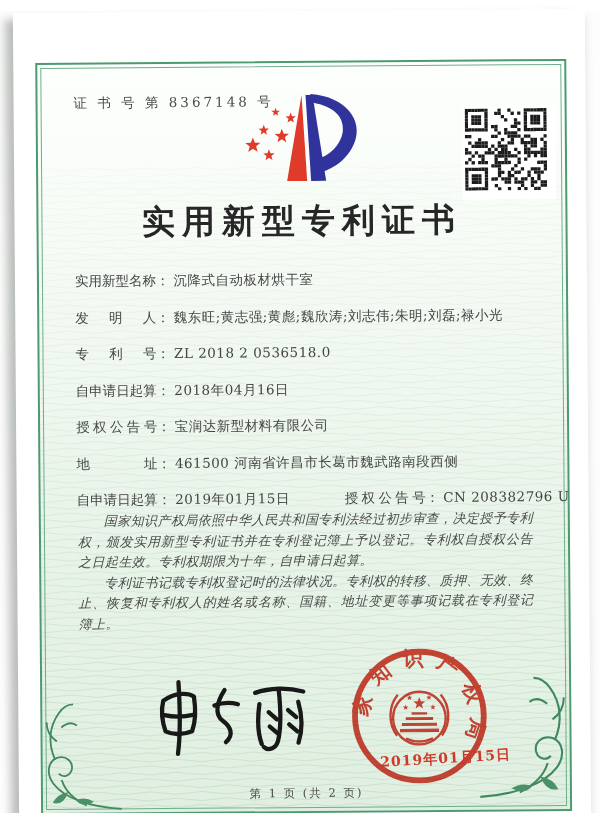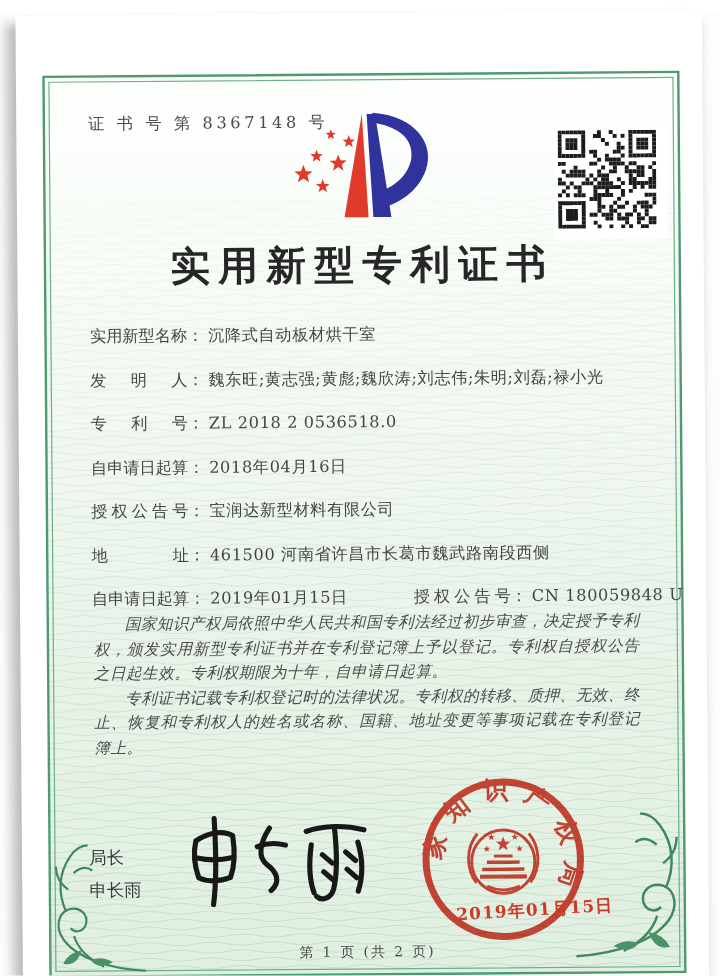--- a/index.html
+++ b/index.html
@@ -475,34 +475,30 @@
           <span class="flabel">授权公告号</span><span class="colon">：</span><span class="fvalue">宝润达新型材料有限公司</span>
         </div>
         <div class="frow">
           <span class="flabel">地址</span><span class="colon">：</span><span class="fvalue">461500 河南省许昌市长葛市魏武路南段西侧</span>
         </div>
         <div class="frow grant-row">
           <span>
             <span class="flabel">自申请日起算</span><span class="colon">：</span><span class="fvalue">2019年01月15日</span>
           </span>
           <span class="half2">
-            <span class="flabel">授权公告号</span><span class="colon">：</span><span class="fvalue">CN 180059848 U</span>
+            <span class="flabel">授权公告号</span><span class="colon">：</span><span class="fvalue">CN 208382796 U</span>
           </span>
         </div>
       </div>
 
       <div class="body-text">
         <p>国家知识产权局依照中华人民共和国专利法经过初步审查，决定授予专利权，颁发实用新型专利证书并在专利登记簿上予以登记。专利权自授权公告之日起生效。专利权期限为十年，自申请日起算。</p>
         <p>专利证书记载专利权登记时的法律状况。专利权的转移、质押、无效、终止、恢复和专利权人的姓名或名称、国籍、地址变更等事项记载在专利登记簿上。</p>
       </div>
 
-      <div class="director">
-        <div>局长</div>
-        <div>申长雨</div>
-      </div>
 
       <svg class="signature" viewBox="0 0 190 90">
         <path d="M28,30 C40,22 52,22 58,26 C60,40 59,52 56,60 C46,64 36,63 30,60 C26,48 26,38 28,30"></path>
         <path d="M29,44 C38,46 48,46 57,44"></path>
         <path d="M43,12 C44,30 45,60 42,82"></path>
         <path d="M88,20 C80,32 78,44 86,50 C94,56 97,64 89,71"></path>
         <path d="M78,35 C86,32 94,32 101,34"></path>
         <path d="M118,23 C132,18 150,18 165,22"></path>
         <path d="M122,34 C120,48 120,62 124,73"></path>
         <path d="M141,20 C143,40 143,58 140,70 C138,78 130,80 126,76"></path>

